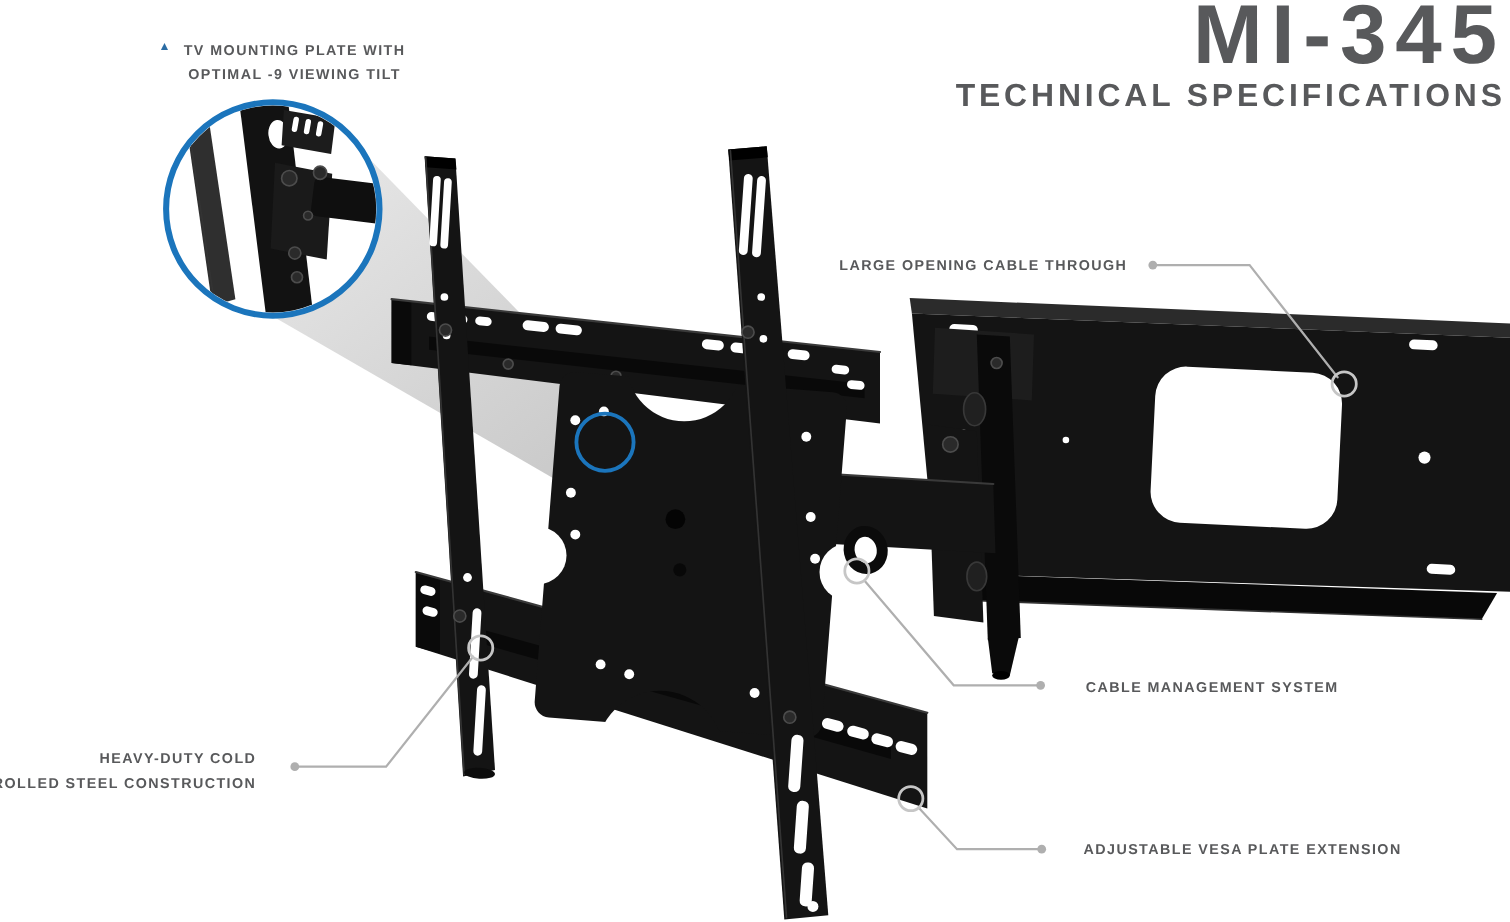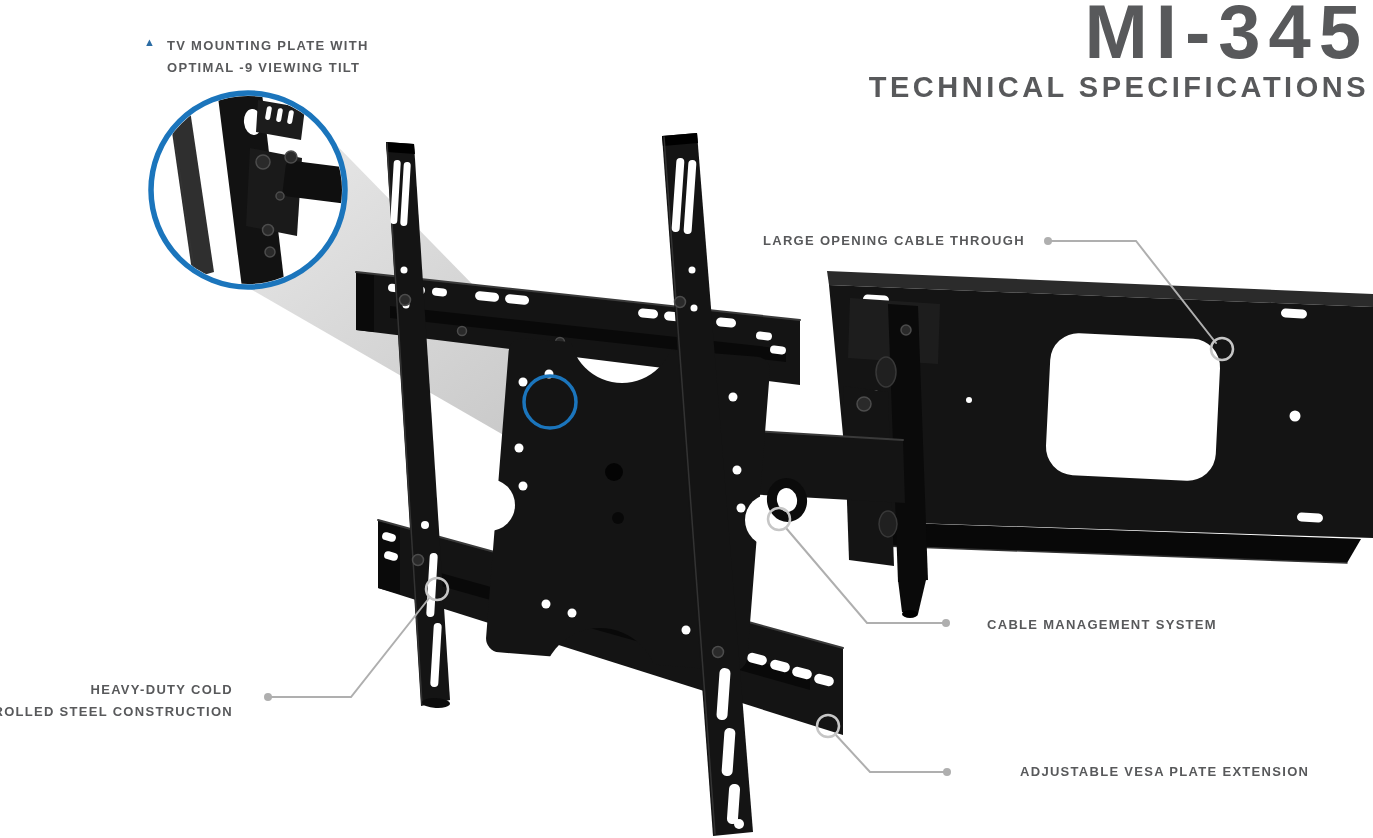--- a/index.html
+++ b/index.html
@@ -19,21 +19,21 @@
   .groove{fill:#000;opacity:.55;}
   .leader{stroke:var(--leader-gray,#afafaf);stroke-width:2;fill:none;stroke-linecap:round;}
   .leader-dot{fill:var(--leader-gray,#afafaf);}
   .marker{stroke:var(--marker-gray,#c6c6c6);stroke-width:2.5;fill:none;}
   .blue-ring{stroke:var(--accent-blue,#1b75bc);fill:none;}
   
   .hdr{position:absolute;top:-4px;right:4px;text-align:right;color:var(--text-gray,#58595b);}
   .hdr .model{font-size:76px;font-weight:bold;letter-spacing:8px;line-height:72px;white-space:nowrap;}
   .hdr .sub{font-size:29px;font-weight:bold;letter-spacing:3.5px;line-height:30px;margin-top:4px;white-space:nowrap;}
   .label{position:absolute;color:var(--text-gray,#58595b);font-size:13px;font-weight:bold;
-         letter-spacing:1.3px;line-height:22px;white-space:nowrap;}
+         letter-spacing:1.3px;line-height:22px;white-space:nowrap;text-align:center;}
   .label.right{text-align:right;}
   .bullet{position:absolute;left:144px;top:37px;font-size:11px;line-height:11px;
           color:var(--bullet-blue,#2b6ca4);}
 </style>
 </head>
 <body>
 
 <div id="stage">
 
   <svg width="1373" height="838" viewBox="0 0 1373 838">
@@ -238,14 +238,14 @@
 
   <div class="label" style="left:763px;top:230px;">LARGE OPENING CABLE THROUGH</div>
 
   <div class="label" style="left:987px;top:614px;">CABLE MANAGEMENT SYSTEM</div>
 
   <div class="label right" style="right:1140px;top:679px;">
     <div>HEAVY-DUTY COLD</div>
     <div>ROLLED STEEL CONSTRUCTION</div>
   </div>
 
-  <div class="label" style="left:985px;top:761px;margin-left:35px;">ADJUSTABLE VESA PLATE EXTENSION</div>
+  <div class="label" style="left:985px;top:761px;">ADJUSTABLE VESA PLATE EXTENSION</div>
 </div>
 
 </body></html>

